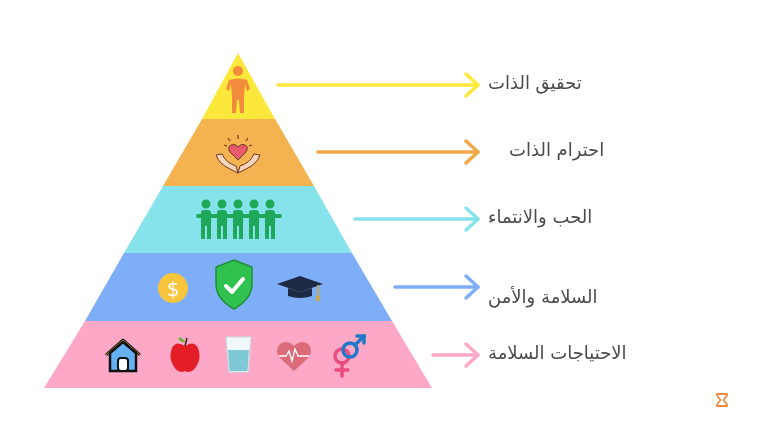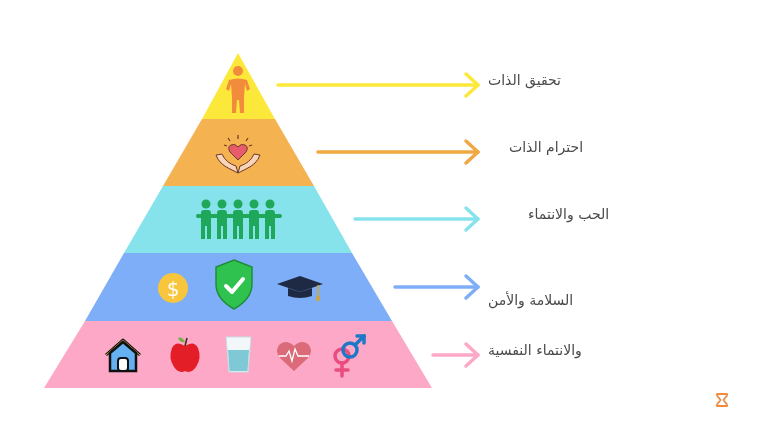--- a/index.html
+++ b/index.html
@@ -1,18 +1,18 @@
 <!DOCTYPE html>
 <html><head>
 <meta charset="utf-8">
 <style>
   html, body { margin: 0; padding: 0; }
   body { width: 768px; height: 432px; background: #ffffff; position: relative; overflow: hidden; font-family: "DejaVu Sans", sans-serif; }
   #pyramid { position: absolute; left: 0; top: 0; width: 768px; height: 432px; }
-  .label { position: absolute; direction: rtl; text-align: left; font-size: 14px; color: #4a4a4a; white-space: nowrap; font-family: "DejaVu Sans", sans-serif; }
+  .label { position: absolute; direction: rtl; text-align: left; font-size: 18px; color: #4a4a4a; white-space: nowrap; font-family: "DejaVu Sans", sans-serif; }
   .logo { position: absolute; left: 716px; top: 393px; width: 12px; height: 14px; }
 </style>
 </head>
 <body>
 
 <svg id="pyramid" viewBox="0 0 768 432" xmlns="http://www.w3.org/2000/svg">
 
   <polygon points="238,53 202,119 275,119" fill="#FCE83A"></polygon>
   <polygon points="202,119 275,119 314,186 163,186" fill="#F4B350"></polygon>
   <polygon points="163,186 314,186 352,253 124,253" fill="#86E3EC"></polygon>
@@ -137,19 +137,19 @@
     <line x1="342" y1="363" x2="342" y2="376" stroke="#E94C7E"></line>
     <line x1="336" y1="370" x2="348" y2="370" stroke="#E94C7E"></line>
     <circle cx="350" cy="350" r="7" stroke="#1E78C8"></circle>
     <line x1="355" y1="345" x2="364" y2="336" stroke="#1E78C8"></line>
     <polyline points="357,336 364,336 364,343" stroke="#1E78C8"></polyline>
   </g>
 </svg>
 
 <div class="label" style="left:488px; top:72px;">تحقيق الذات</div>
 <div class="label" style="left:509px; top:139px;">احترام الذات</div>
-<div class="label" style="left:488px; top:206px;margin-left:40px;">الحب والانتماء</div>
-<div class="label" style="left:488px; top:292px;">السلامة والأمن</div>
-<div class="label" style="left:488px; top:342px;">والانتماء النفسية</div>
+<div class="label" style="left:488px; top:206px;">الحب والانتماء</div>
+<div class="label" style="left:488px; top:286px;">السلامة والأمن</div>
+<div class="label" style="left:488px; top:342px;">الاحتياجات السلامة</div>
 
 <svg class="logo" viewBox="0 0 12 14">
   <path d="M1,1 L11,1 L11,2.5 L7.5,7 L11,11.5 L11,13 L1,13 L1,11.5 L4.5,7 L1,2.5 Z" fill="none" stroke="#F08A3C" stroke-width="1.8" stroke-linejoin="round"></path>
 </svg>
 
 </body></html>

